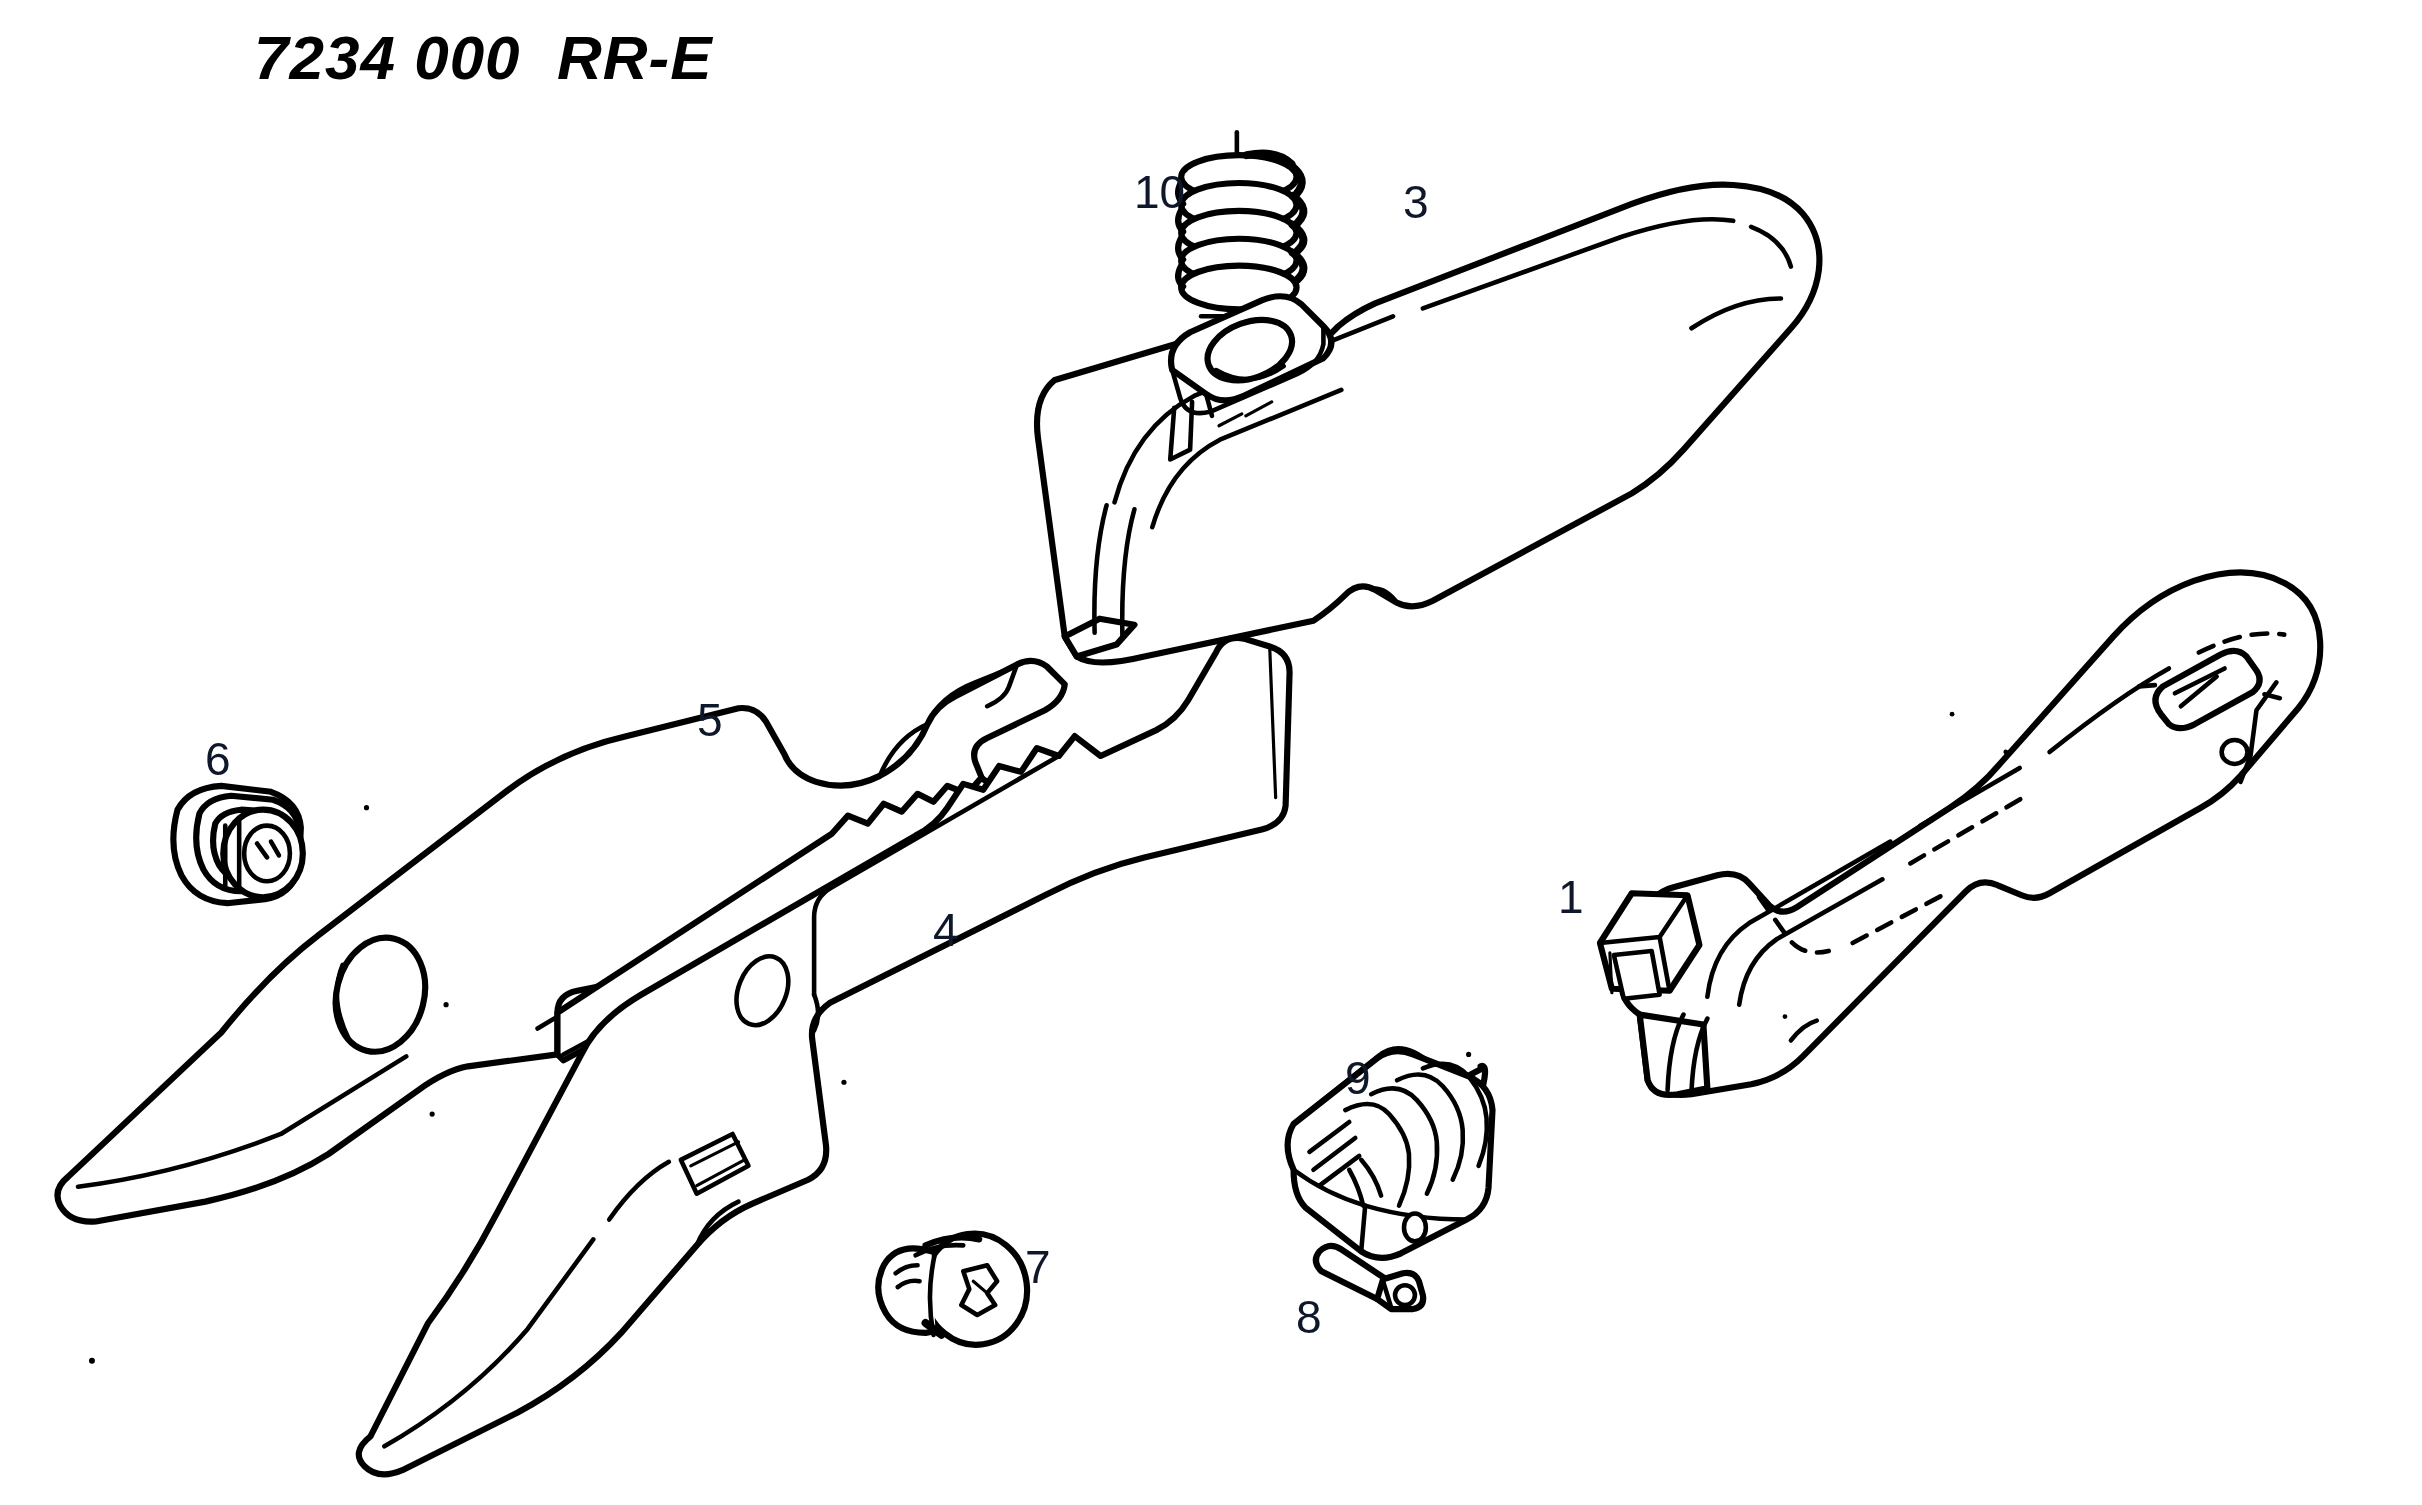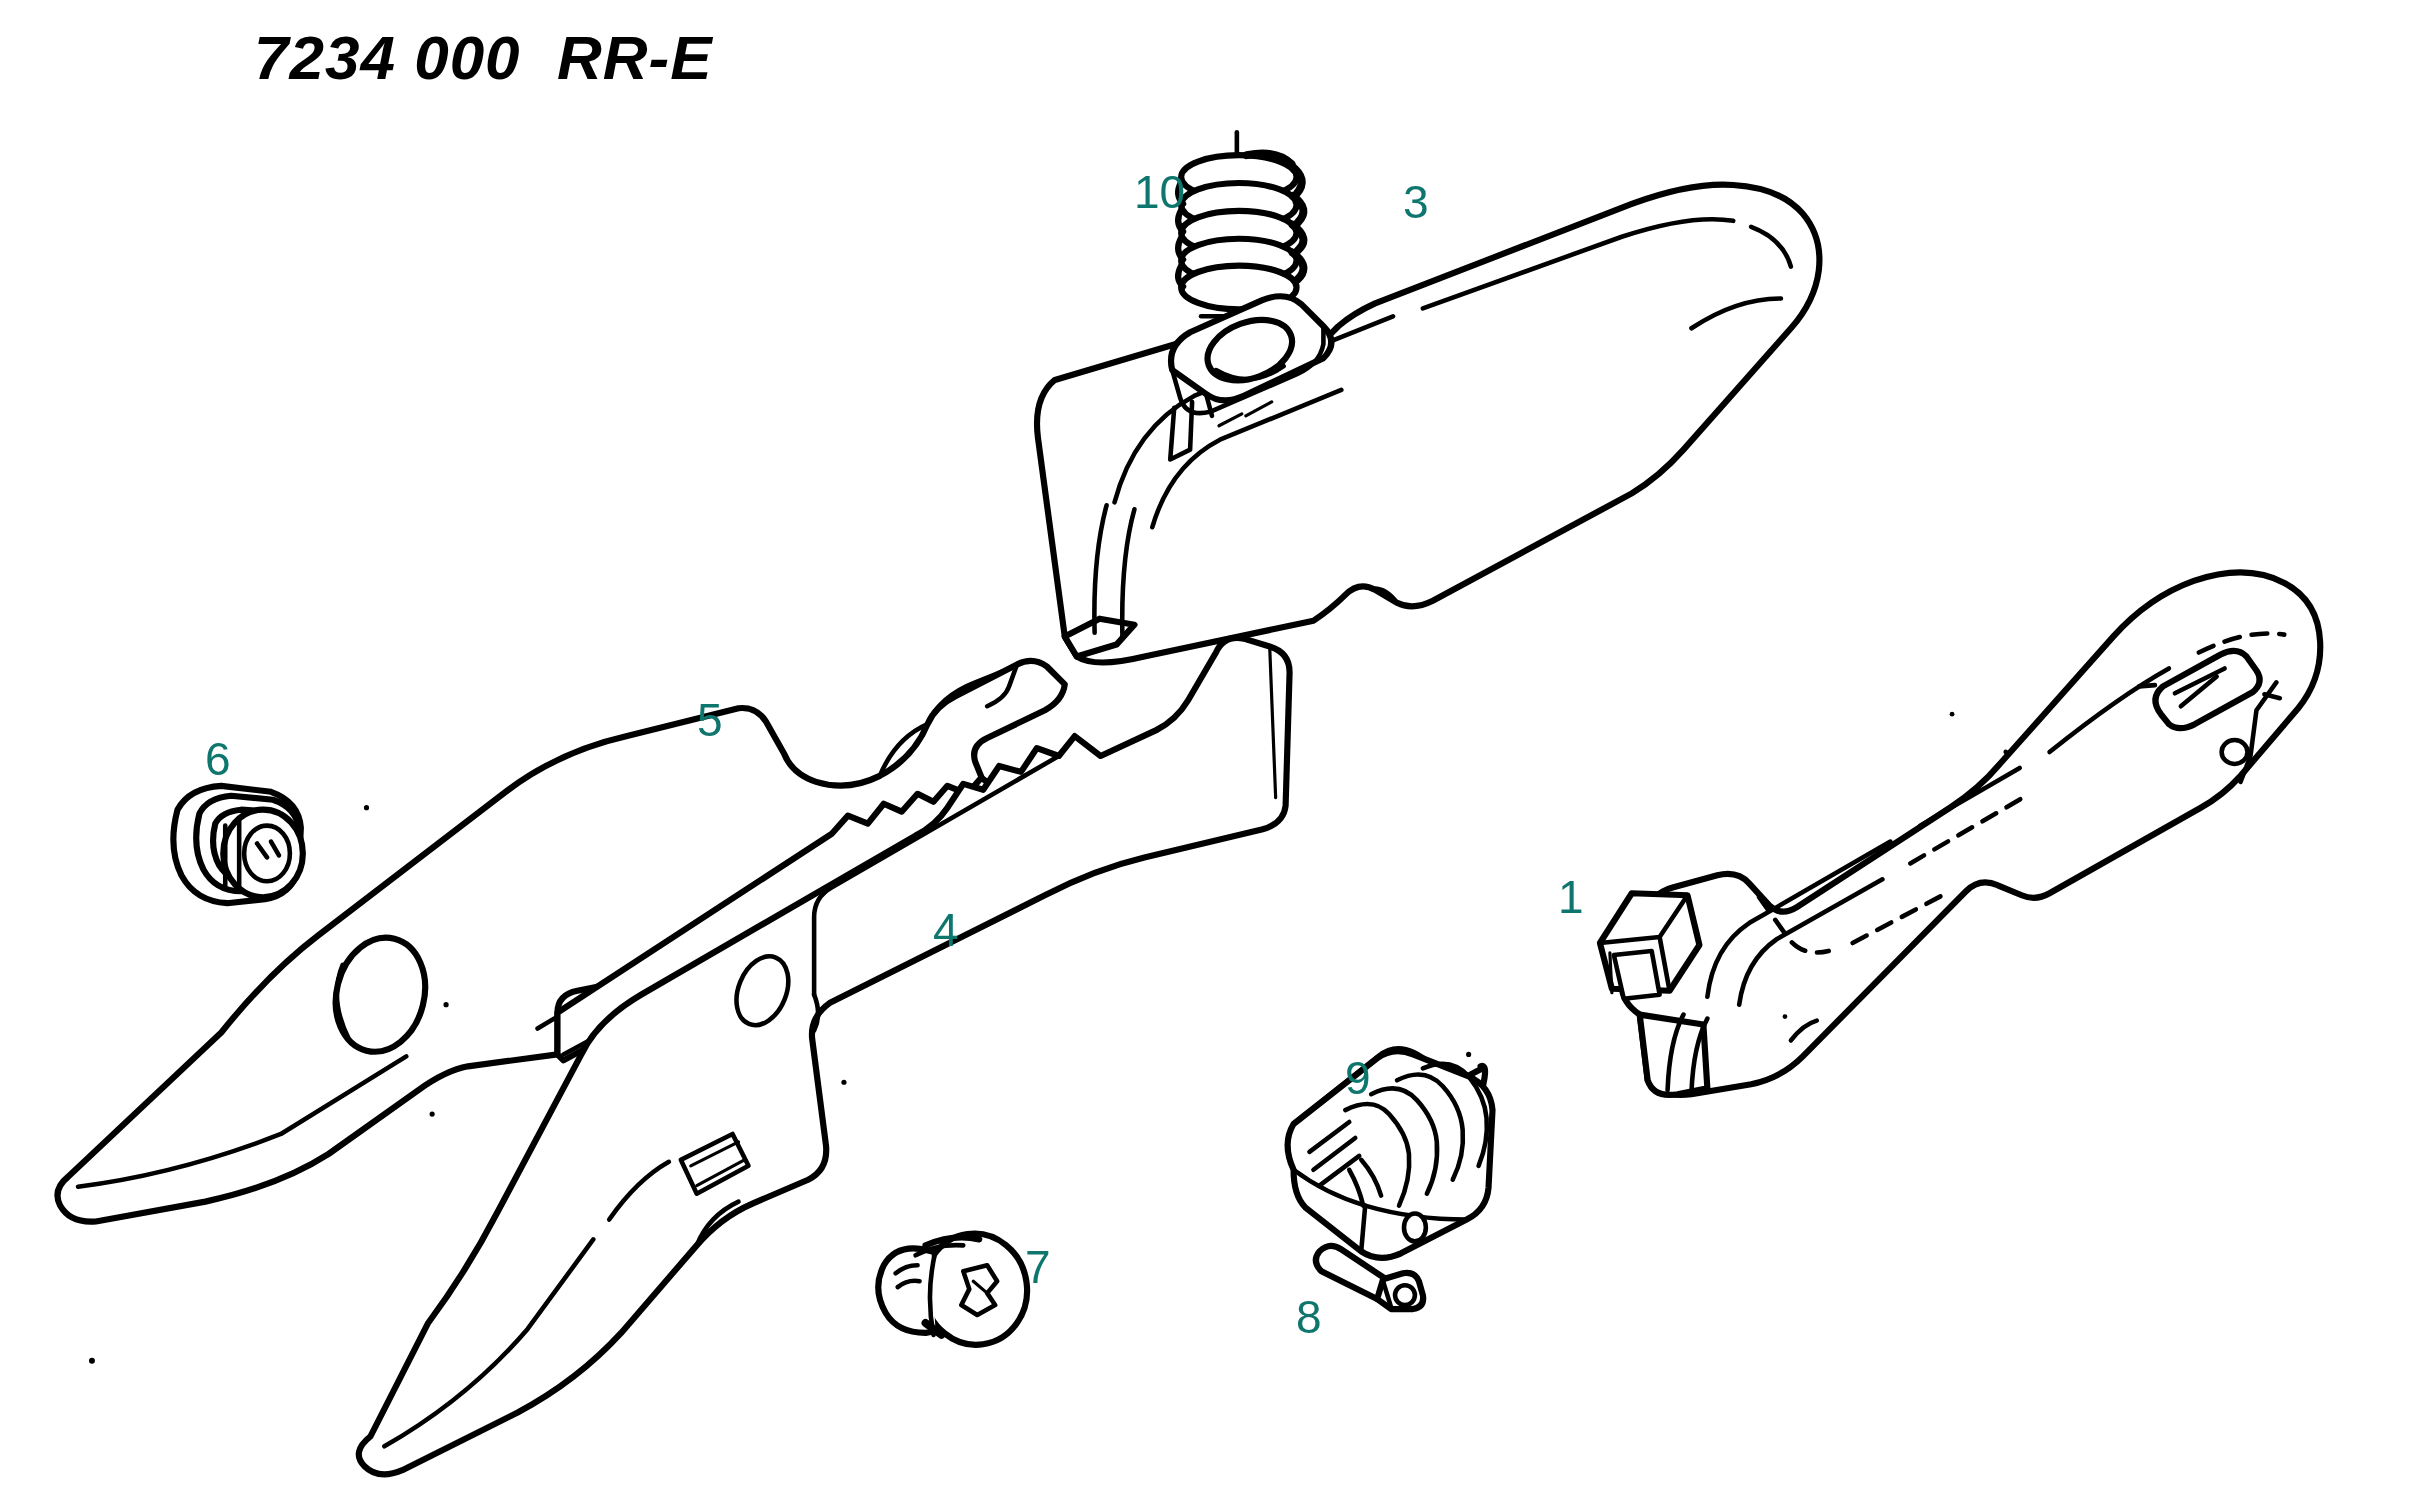--- a/index.html
+++ b/index.html
@@ -33,21 +33,21 @@
     left: 0;
     top: 0;
     width: 2423px;
     height: 1505px;
   }
   .callout {
     position: absolute;
     font-family: "Liberation Sans", sans-serif;
     font-size: 46px;
     font-weight: normal;
-    color: #0f766e;
+    color: #0f172a;
     line-height: 1;
     user-select: none;
   }
   svg .ln {
     fill: none;
     stroke: #000000;
     stroke-linecap: round;
     stroke-linejoin: round;
   }
   svg .w1 { stroke-width: 3.2; }

